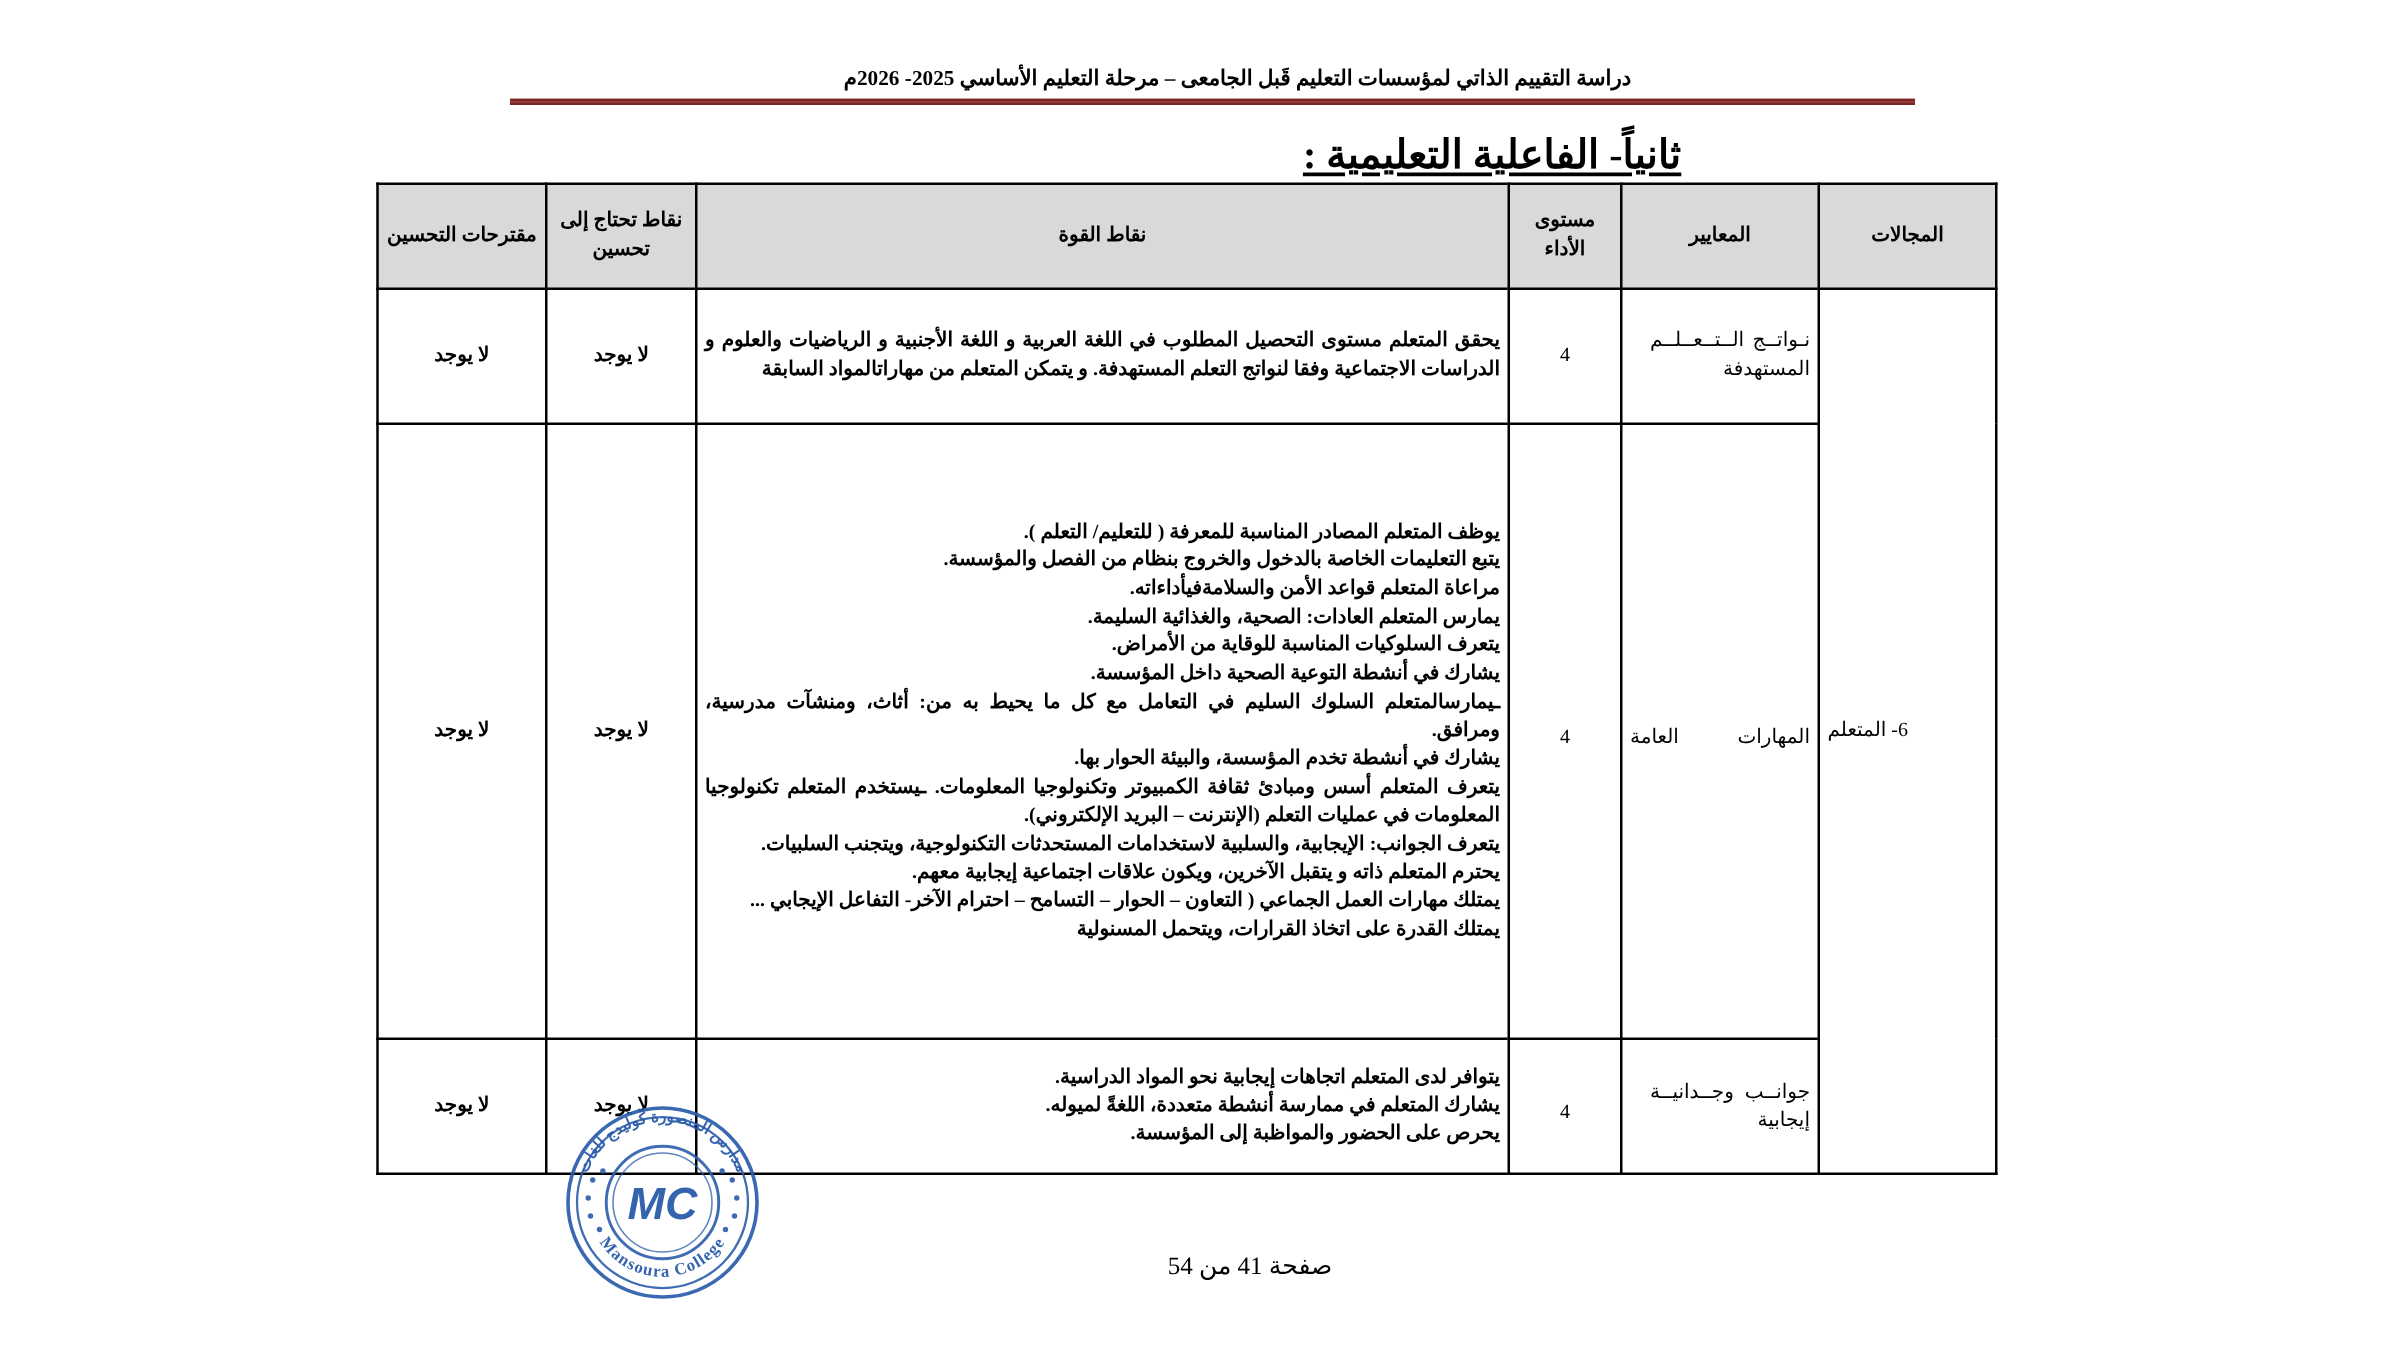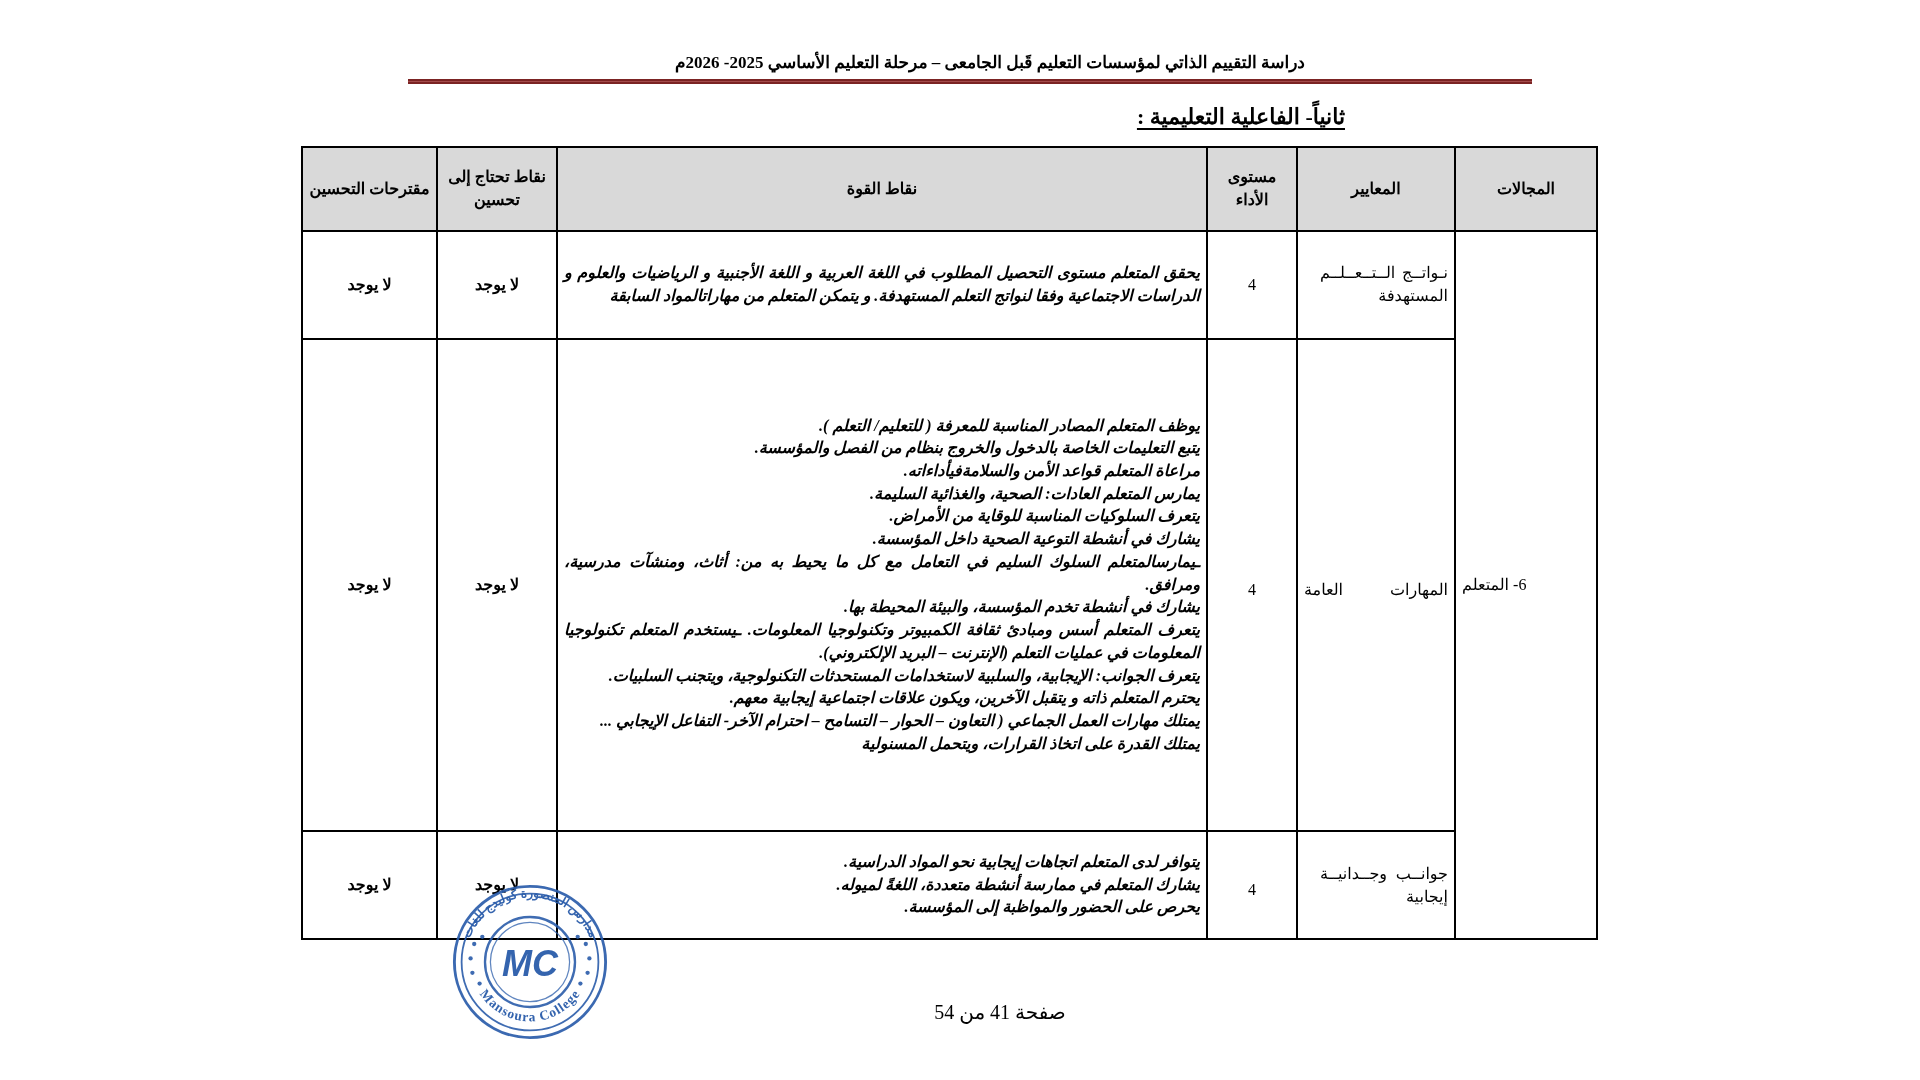--- a/index.html
+++ b/index.html
@@ -46,21 +46,21 @@
     border-bottom: 2px solid #7b2323;
     background: #a34b4b;
     box-sizing: border-box;
   }
 
   
   .section-title {
     position: absolute;
     top: 104px;
     right: 575px;
-    font-size: 22px;
+    font-size: 32px;
     font-weight: bold;
     font-family: "Liberation Serif", "DejaVu Serif", serif;
     text-decoration: underline;
     text-underline-offset: 4px;
     white-space: nowrap;
   }
 
   
   .assessment-table-wrap {
     position: absolute;
@@ -120,21 +120,20 @@
     font-size: 18px;
   }
   td.cell-strength {
     text-align: justify;
     direction: rtl;
     font-weight: bold;
     font-size: 15.5px;
     line-height: 1.52;
     vertical-align: top;
     padding: 7px 9px 7px 9px;
-    font-style: italic;
   }
   td.cell-strength .line {
     display: block;
     text-align: justify;
     text-align-last: right;
   }
   td.cell-needs, td.cell-suggest {
     text-align: center;
     font-weight: bold;
     font-size: 16px;
@@ -235,21 +234,21 @@
         </td>
         <td class="cell-level">4</td>
         <td class="cell-strength">
           <span class="line">يوظف المتعلم المصادر المناسبة للمعرفة ( للتعليم/ التعلم ).</span>
           <span class="line">يتبع التعليمات الخاصة بالدخول والخروج بنظام من الفصل والمؤسسة.</span>
           <span class="line">مراعاة المتعلم قواعد الأمن والسلامةفيأداءاته.</span>
           <span class="line">يمارس المتعلم العادات: الصحية، والغذائية السليمة.</span>
           <span class="line">يتعرف السلوكيات المناسبة للوقاية من الأمراض.</span>
           <span class="line">يشارك  في أنشطة التوعية الصحية داخل المؤسسة.</span>
           <span class="line">ـيمارسالمتعلم السلوك السليم في التعامل مع كل ما يحيط به من: أثاث، ومنشآت مدرسية، ومرافق.</span>
-          <span class="line">يشارك في أنشطة تخدم المؤسسة، والبيئة المحيطة بها.</span>
+          <span class="line">يشارك في أنشطة تخدم المؤسسة، والبيئة الحوار بها.</span>
           <span class="line">يتعرف المتعلم أسس ومبادئ ثقافة الكمبيوتر وتكنولوجيا المعلومات. ـيستخدم المتعلم تكنولوجيا المعلومات في عمليات التعلم (الإنترنت – البريد الإلكتروني).</span>
           <span class="line">يتعرف الجوانب: الإيجابية، والسلبية لاستخدامات المستحدثات التكنولوجية، ويتجنب السلبيات.</span>
           <span class="line">يحترم المتعلم ذاته و يتقبل الآخرين، ويكون علاقات اجتماعية إيجابية معهم.</span>
           <span class="line">يمتلك مهارات العمل الجماعي ( التعاون – الحوار – التسامح – احترام الآخر- التفاعل الإيجابي ...</span>
           <span class="line">يمتلك القدرة على اتخاذ القرارات، ويتحمل المسنولية</span>
         </td>
         <td class="cell-needs">لا يوجد</td>
         <td class="cell-suggest">لا يوجد</td>
       </tr>
 

